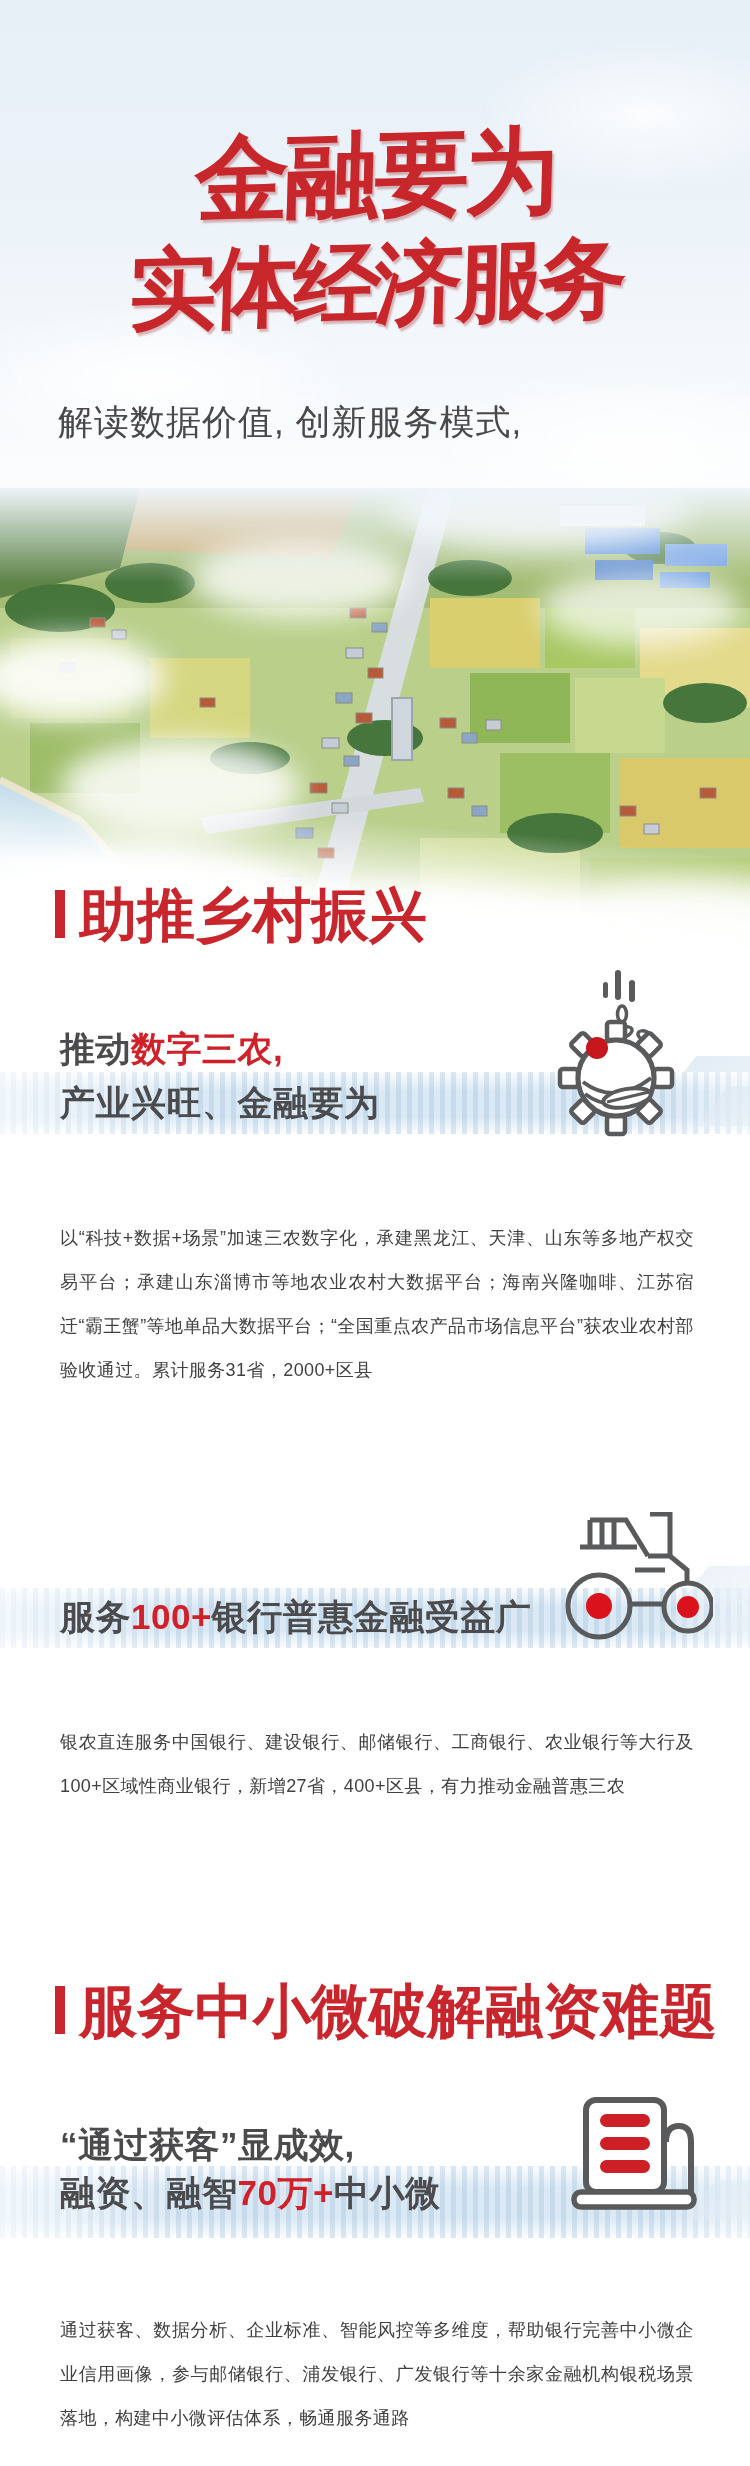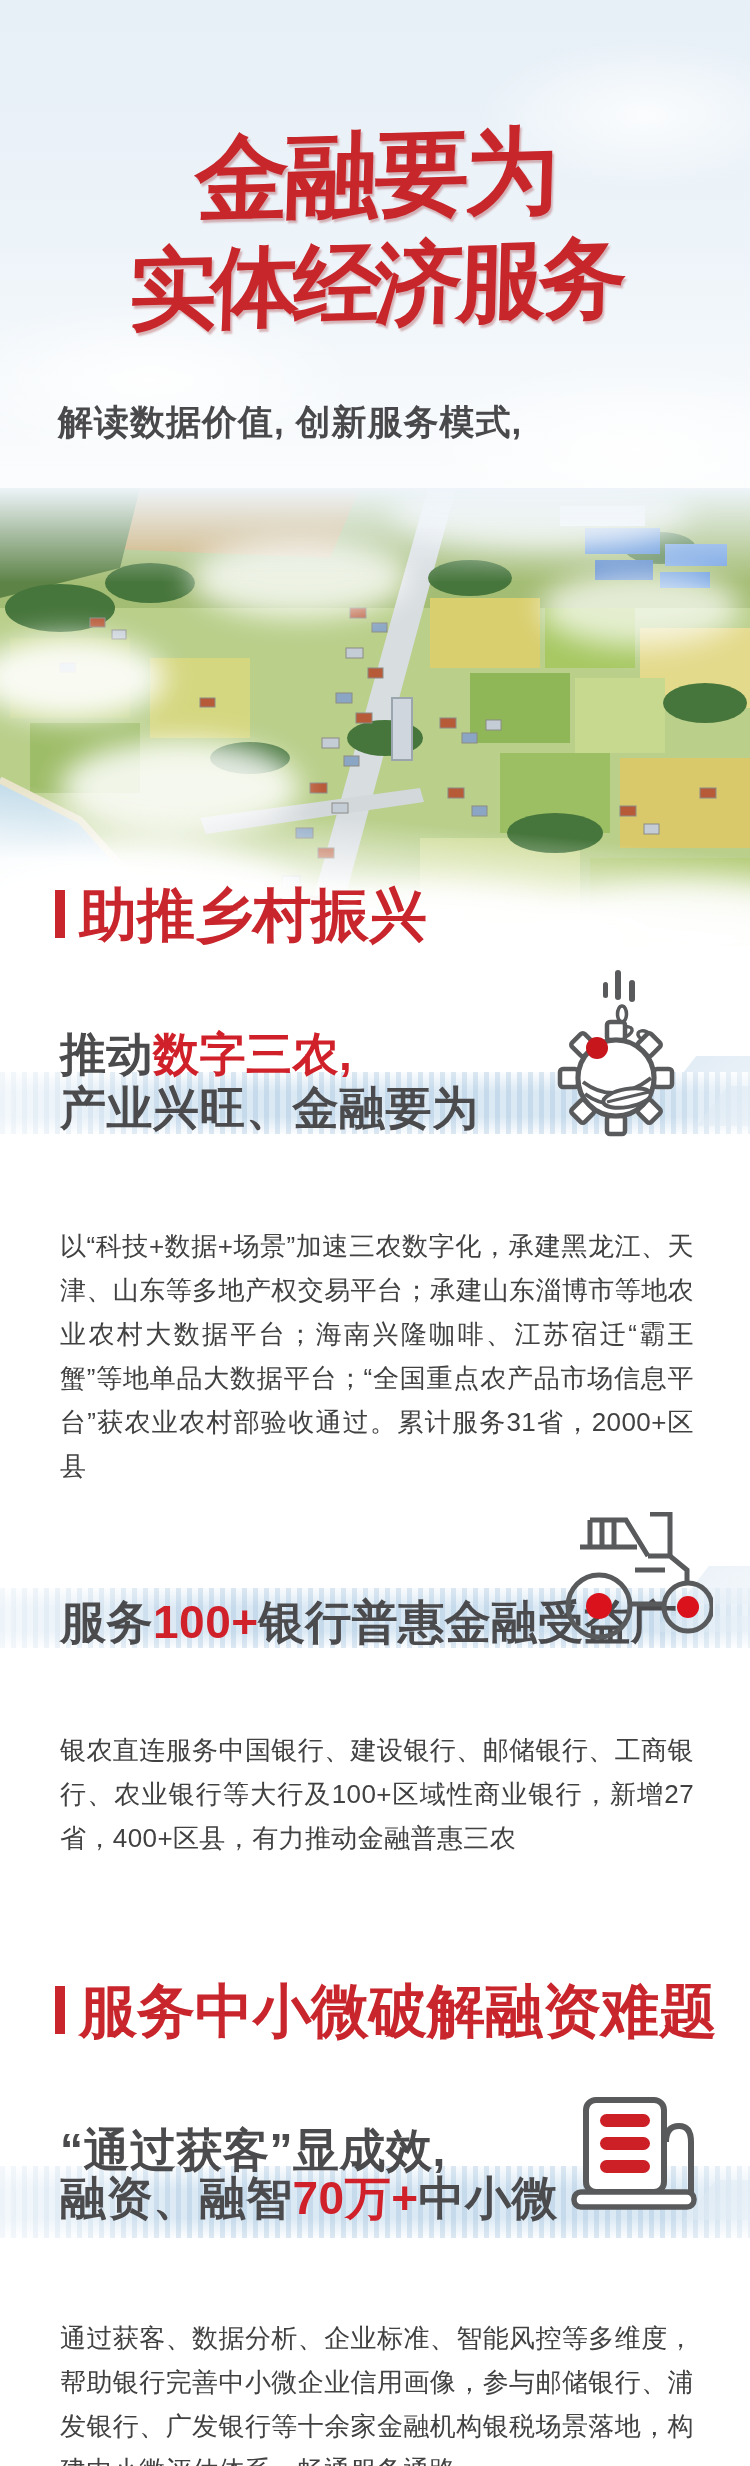--- a/index.html
+++ b/index.html
@@ -7,44 +7,44 @@
         font-family:"Liberation Sans","DejaVu Sans",sans-serif;}
   
   #sky{position:absolute;left:0;top:0;width:750px;height:560px;
        background:linear-gradient(180deg,#e7f0f7 0%,#ecf3f9 40%,#f7fafc 75%,#ffffff 100%);}
   .cloud{position:absolute;border-radius:50%;pointer-events:none;}
   .calli{position:absolute;width:750px;text-align:center;color:#c7262b;font-weight:900;
          transform:rotate(-1.5deg) skewX(-3deg);
          text-shadow:2px 3px 2px rgba(150,20,24,.30);line-height:1;}
   #calli1{top:128px;font-size:94px;letter-spacing:-4px;}
   #calli2{top:240px;font-size:88px;letter-spacing:-6px;}
-  .subtitle{position:absolute;left:58px;color:#49494b;font-weight:bold;font-size:35px;
+  .subtitle{position:absolute;left:58px;color:#49494b;font-weight:normal;font-size:35px;
             letter-spacing:1px;line-height:1;}
   #subtitle1{top:404px;}
   #subtitle2{top:459px;margin-top:44px;}
   
   #photo{position:absolute;left:0;top:488px;width:750px;height:458px;z-index:1;}
   
   .sec-title{position:absolute;left:55px;z-index:3;color:#c8252c;font-weight:bold;
              font-size:58px;line-height:1;white-space:nowrap;}
   .sec-title .bar{display:inline-block;width:10px;height:48px;background:#c8252c;
                   margin-right:14px;transform:translateY(3px);}
   #sec-title-1{top:886px;}
   #sec-title-2{top:1982px;}
   .heading{position:absolute;left:60px;z-index:3;color:#4b4b4d;font-weight:bold;
-           font-size:46px;line-height:1.06;white-space:nowrap;letter-spacing:.5px;}
+           font-size:35px;line-height:1.06;white-space:nowrap;letter-spacing:.5px;}
   .heading .accent{color:#d0202a;}
   #heading1-l1{top:1030px;}
   #heading1-l2{top:1084px;}
   #heading2-l1{top:1544px;}
   #heading2-l2{top:1598px;}
   #heading3-l1{top:2126px;}
   #heading3-l2{top:2174px;}
   .body-text{position:absolute;left:60px;width:634px;z-index:3;color:#414141;
-             font-size:26px;line-height:44px;text-align:justify;letter-spacing:.4px;}
+             font-size:18px;line-height:44px;text-align:justify;letter-spacing:.4px;}
   #body1{top:1198px;}
   #body2{top:1702px;}
   #body3{top:2290px;}
   
   .band{position:absolute;left:0;width:750px;z-index:2;
         background-image:
           repeating-linear-gradient(90deg,rgba(148,184,215,.30) 0 5px,rgba(255,255,255,0) 5px 11px),
           linear-gradient(180deg,rgba(222,236,247,.15),#dbe9f4 32%,#dbe9f4 72%,rgba(222,236,247,.1));
         -webkit-mask-image:linear-gradient(90deg,rgba(0,0,0,.3),#000 25%,#000 88%,rgba(0,0,0,.5));
         mask-image:linear-gradient(90deg,rgba(0,0,0,.3),#000 25%,#000 88%,rgba(0,0,0,.5));}

